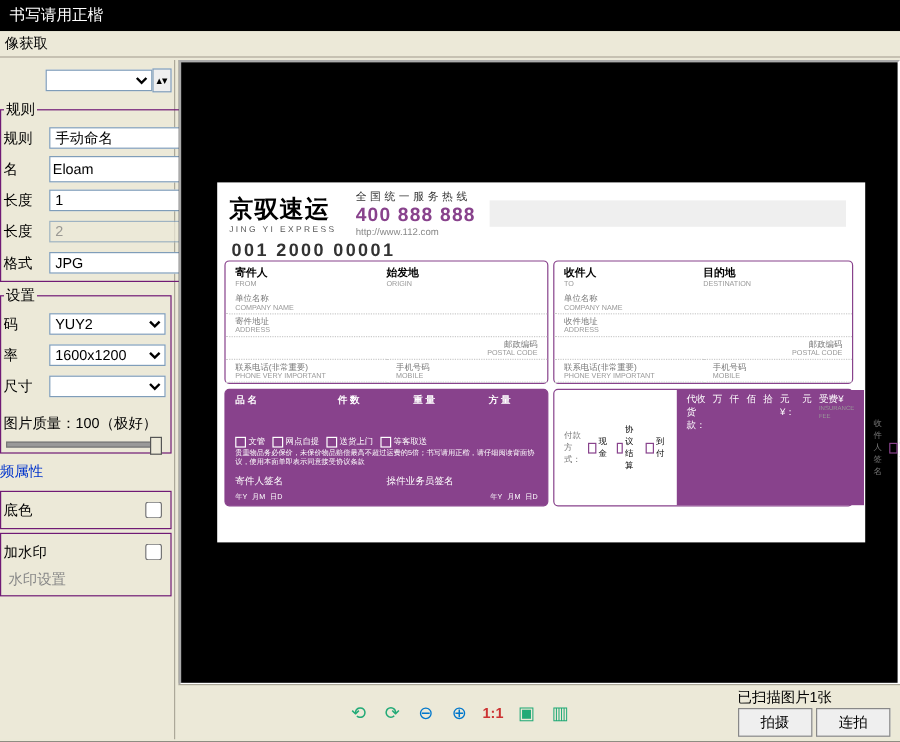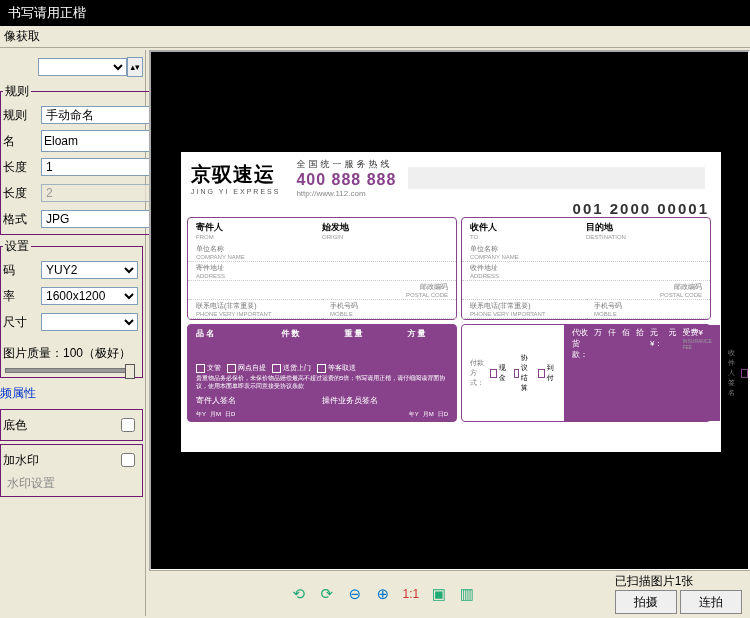--- a/index.html
+++ b/index.html
@@ -155,21 +155,21 @@
           <div class="jycn">京驭速运</div>
           <div class="jysub">JING YI EXPRESS</div>
         </div>
         <div class="hot">
           <div class="hotlbl">全国统一服务热线</div>
           <div class="hotnum">400 888 888</div>
           <div class="hoturl">http://www.112.com</div>
         </div>
         <div class="bar"></div>
       </div>
-      <div style="text-align:right;padding:0 12px"><span class="awb">001 2000 00001</span></div>
+      <div style="padding:0 12px"><span class="awb">001 2000 00001</span></div>
 
       <div class="wb-body">
         <div class="left-col">
           <div class="card">
             <div class="hd">
                 <span><span>寄件人</span><span class="sub">FROM</span></span>
                           <span><span>始发地</span><span class="sub">ORIGIN</span></span>
               </div>
             <div class="fld"><span>单位名称</span><div class="sub">COMPANY NAME</div></div>
             <div class="fld"><span>寄件地址</span><div class="sub">ADDRESS</div></div>
@@ -268,21 +268,21 @@
       </div>
     </div>
   </div>
 
   <div class="toolbar">
     <span class="sp"></span>
     <span class="tb-ico" style="color:#2a7">⟲</span>
     <span class="tb-ico" style="color:#2a7">⟳</span>
     <span class="tb-ico" style="color:#07c">⊖</span>
     <span class="tb-ico" style="color:#07c">⊕</span>
-    <span class="tb-ico" style="color:#c33;font-weight:400;font-size:12px">1:1</span>
+    <span class="tb-ico" style="color:#c33;font-weight:700;font-size:12px">1:1</span>
     <span class="tb-ico" style="color:#2a7">▣</span>
     <span class="tb-ico" style="color:#2a7">▥</span>
     <span class="sp"></span>
     <div>
       <div class="scan-info">已扫描图片1张</div>
       <button class="btn">拍摄</button>
       <button class="btn">连拍</button>
     </div>
   </div>
 </div>

